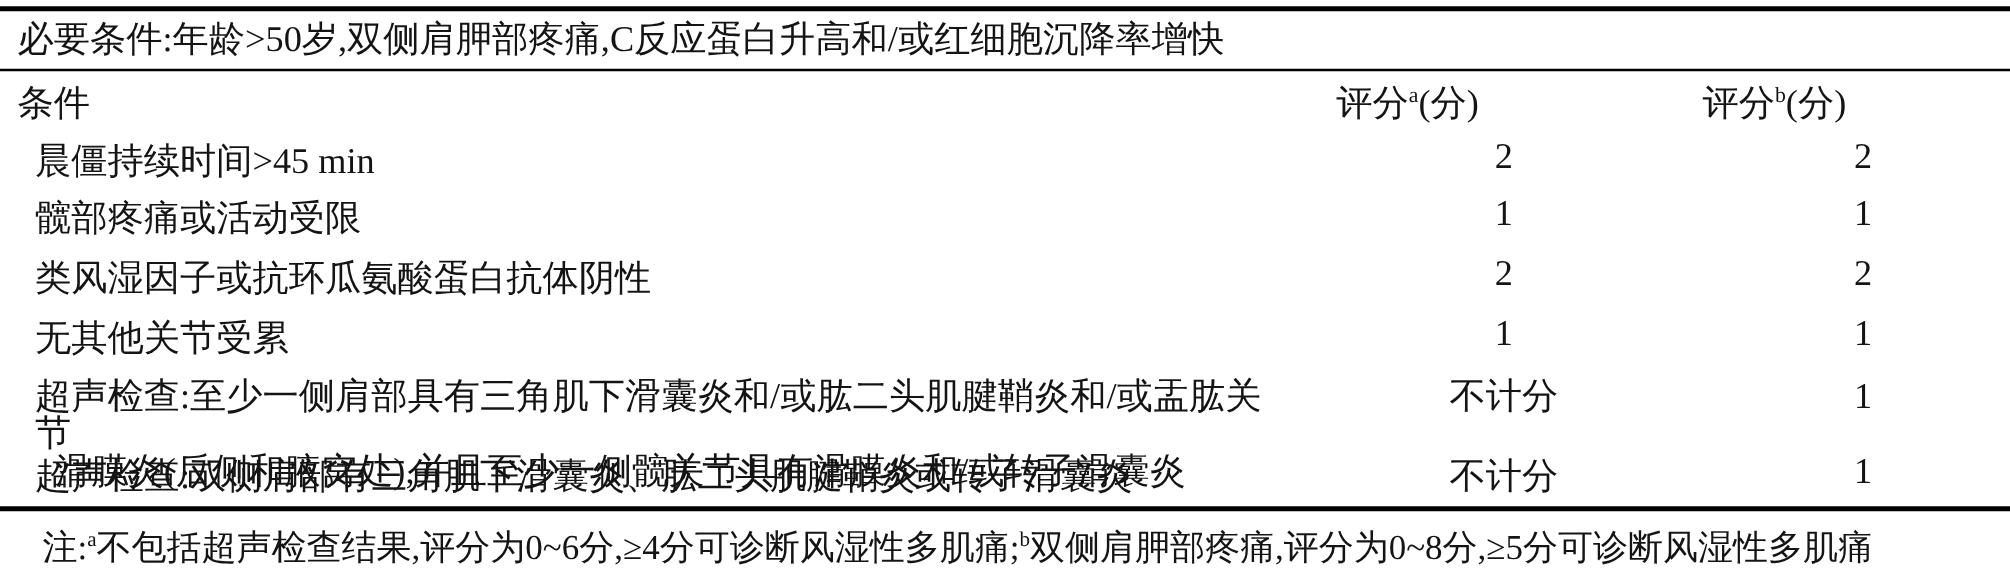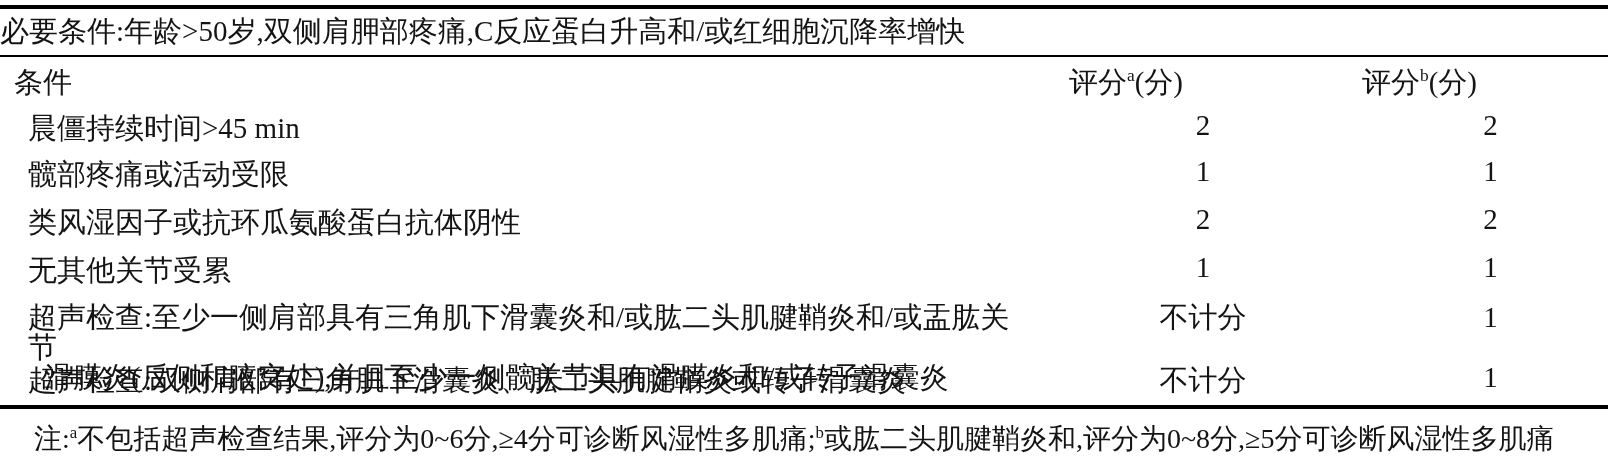--- a/index.html
+++ b/index.html
@@ -22,21 +22,21 @@
     width: 100%;
     background: #000000;
   }
   .rule.thick { height: 4px; }
   .rule.thin  { height: 2px; }
 
   .required-row {
     height: 46px;
     display: flex;
     align-items: center;
-    padding-left: 0;
+    padding-left: 14px;
     font-size: 29px;
     box-sizing: border-box;
   }
 
   .grid-row {
     display: flex;
     box-sizing: border-box;
   }
   .cond-cell {
     flex: 1 1 auto;
@@ -143,16 +143,16 @@
 
   <div class="grid-row body-row h44">
     <div class="cond-cell"><span>超声检查:双侧肩部有三角肌下滑囊炎、肱二头肌腱鞘炎或转子滑囊炎</span></div>
     <div class="col-a"><span class="score-val">不计分</span></div>
     <div class="col-b"><span class="score-val">1</span></div>
   </div>
 
   <div class="rule thick"></div>
 
   <div class="footnote">
-    <span>注:</span><sup class="marker">a</sup><span>不包括超声检查结果,评分为0~6分,≥4分可诊断风湿性多肌痛;</span><sup class="marker">b</sup><span>或肱二头肌腱鞘炎和,评分为0~8分,≥5分可诊断风湿性多肌痛</span>
+    <span>注:</span><sup class="marker">a</sup><span>不包括超声检查结果,评分为0~6分,≥4分可诊断风湿性多肌痛;</span><sup class="marker">b</sup><span>双侧肩胛部疼痛,评分为0~8分,≥5分可诊断风湿性多肌痛</span>
   </div>
 
 </div>
 
 </body></html>

